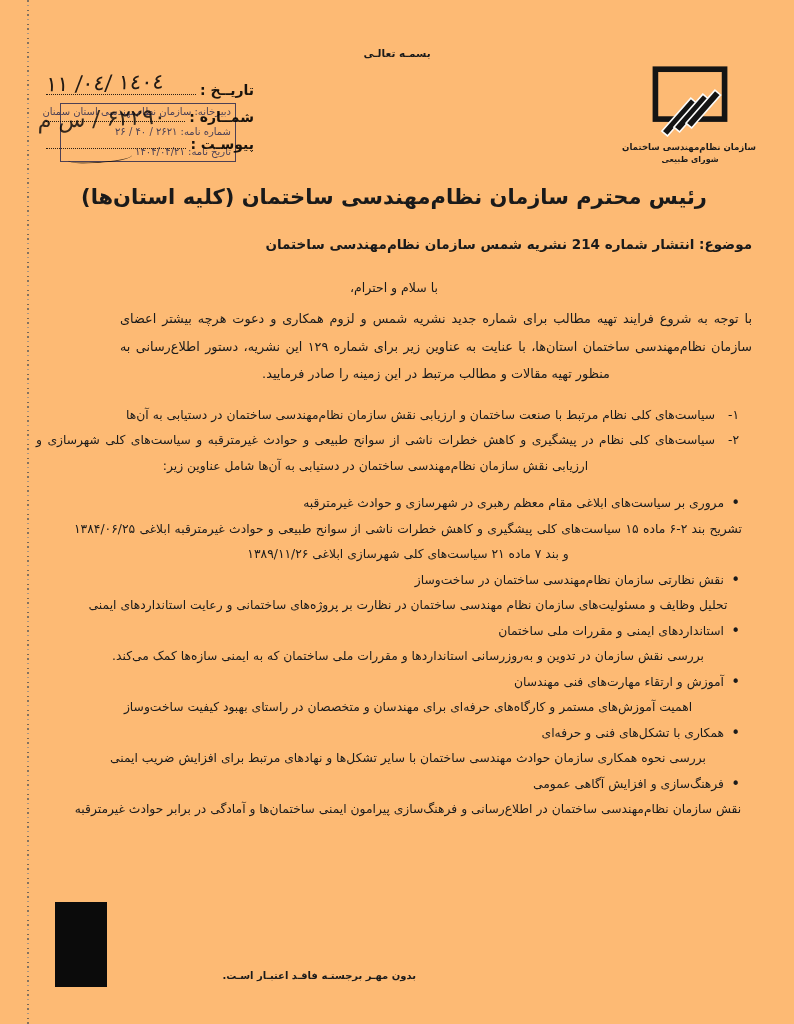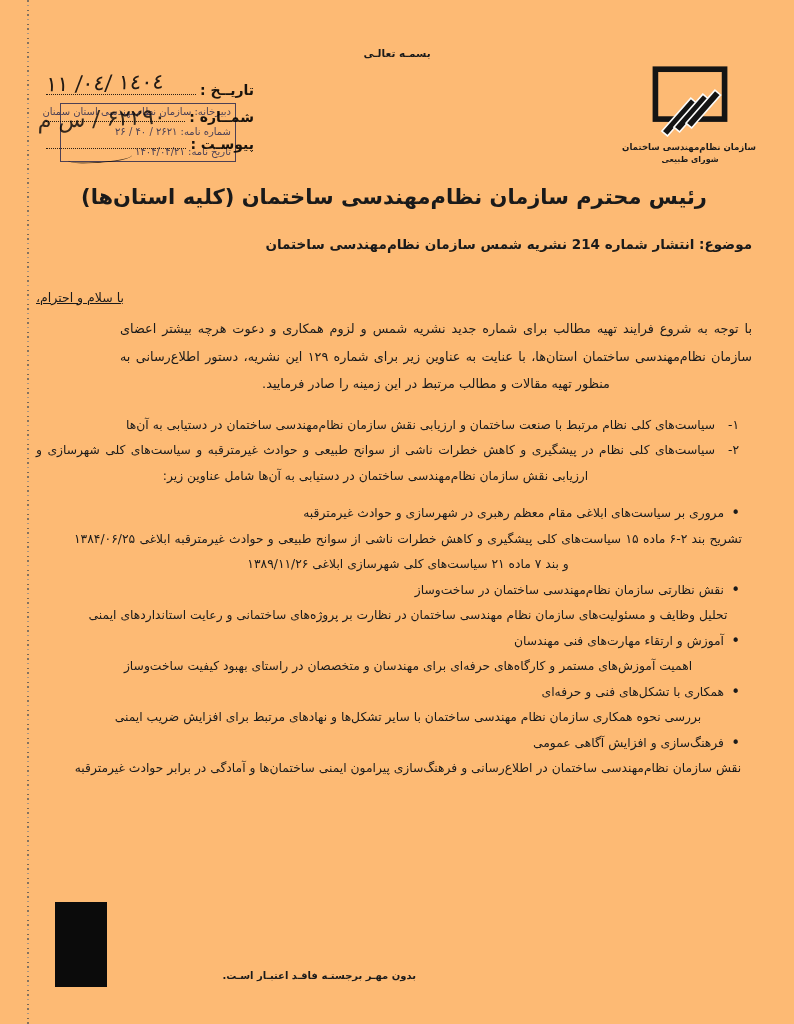--- a/index.html
+++ b/index.html
@@ -50,21 +50,21 @@
   .bl.l3{top:42px;}
   
   .logo-block{position:absolute;top:66px;right:38px;width:132px;text-align:center;direction:rtl;}
   .logo-block svg{display:block;margin:0 auto;}
   .org-name{font-size:8.6px;font-weight:bold;margin-top:2px;white-space:nowrap;}
   .council{font-size:8px;font-weight:bold;margin-top:3px;}
   
   .content{position:absolute;top:186px;right:42px;left:36px;direction:rtl;}
   .recipient{font-size:21px;font-weight:bold;text-align:center;line-height:22px;}
   .subject{font-size:13.5px;font-weight:bold;text-align:right;margin-top:26px;line-height:20px;}
-  .salutation{font-size:12.5px;text-align:left;margin-top:35px;line-height:17px;text-decoration:underline;}
+  .salutation{font-size:12.5px;text-align:center;margin-top:25px;line-height:17px;}
   .body-par{
     font-size:12.8px;line-height:27.5px;margin-top:9px;margin-left:84px;
     text-align:justify;text-align-last:center;
   }
   .numbered{margin-top:15px;padding-right:13px;font-size:12.3px;line-height:25.5px;}
   .nitem{display:flex;}
   .nitem .num{width:24px;flex:0 0 auto;font-weight:500;}
   .nitem .ntext{flex:1;text-align:justify;}
   .nitem .ntext.right-last{text-align-last:right;}
   .nitem .ntext.center-last{text-align-last:center;}
@@ -157,26 +157,30 @@
     <div class="bullets">
       <div class="bullet-block">
         <div class="btitle">مروری بر سیاست‌های ابلاغی مقام معظم رهبری در شهرسازی و حوادث غیرمترقبه</div>
         <div class="bdetail">تشریح بند ۲-۶ ماده ۱۵ سیاست‌های کلی پیشگیری و کاهش خطرات ناشی از سوانح طبیعی و حوادث غیرمترقبه ابلاغی ۱۳۸۴/۰۶/۲۵ و بند ۷ ماده ۲۱ سیاست‌های کلی شهرسازی ابلاغی ۱۳۸۹/۱۱/۲۶</div>
       </div>
       <div class="bullet-block">
         <div class="btitle">نقش نظارتی سازمان نظام‌مهندسی ساختمان در ساخت‌وساز</div>
         <div class="bdetail">تحلیل وظایف و مسئولیت‌های سازمان نظام مهندسی ساختمان در نظارت بر پروژه‌های ساختمانی و رعایت استانداردهای ایمنی</div>
       </div>
       <div class="bullet-block">
+        <div class="btitle">استانداردهای ایمنی و مقررات ملی ساختمان</div>
+        <div class="bdetail">بررسی نقش سازمان در تدوین و به‌روزرسانی استانداردها و مقررات ملی ساختمان که به ایمنی سازه‌ها کمک می‌کند.</div>
+      </div>
+      <div class="bullet-block">
         <div class="btitle">آموزش و ارتقاء مهارت‌های فنی مهندسان</div>
         <div class="bdetail">اهمیت آموزش‌های مستمر و کارگاه‌های حرفه‌ای برای مهندسان و متخصصان در راستای بهبود کیفیت ساخت‌وساز</div>
       </div>
       <div class="bullet-block">
         <div class="btitle">همکاری با تشکل‌های فنی و حرفه‌ای</div>
-        <div class="bdetail">بررسی نحوه همکاری سازمان نظام مهندسی ساختمان با سایر تشکل‌ها و نهادهای مرتبط برای افزایش ضریب ایمنی</div>
+        <div class="bdetail">بررسی نحوه همکاری سازمان حوادث مهندسی ساختمان با سایر تشکل‌ها و نهادهای مرتبط برای افزایش ضریب ایمنی</div>
       </div>
       <div class="bullet-block">
         <div class="btitle">فرهنگ‌سازی و افزایش آگاهی عمومی</div>
         <div class="bdetail">نقش سازمان نظام‌مهندسی ساختمان در اطلاع‌رسانی و فرهنگ‌سازی پیرامون ایمنی ساختمان‌ها و آمادگی در برابر حوادث غیرمترقبه</div>
       </div>
     </div>
   </div>
 
   <div class="black-box"></div>
   <div class="validity">بدون مهـر برجستـه فاقـد اعتبـار اسـت.</div>

